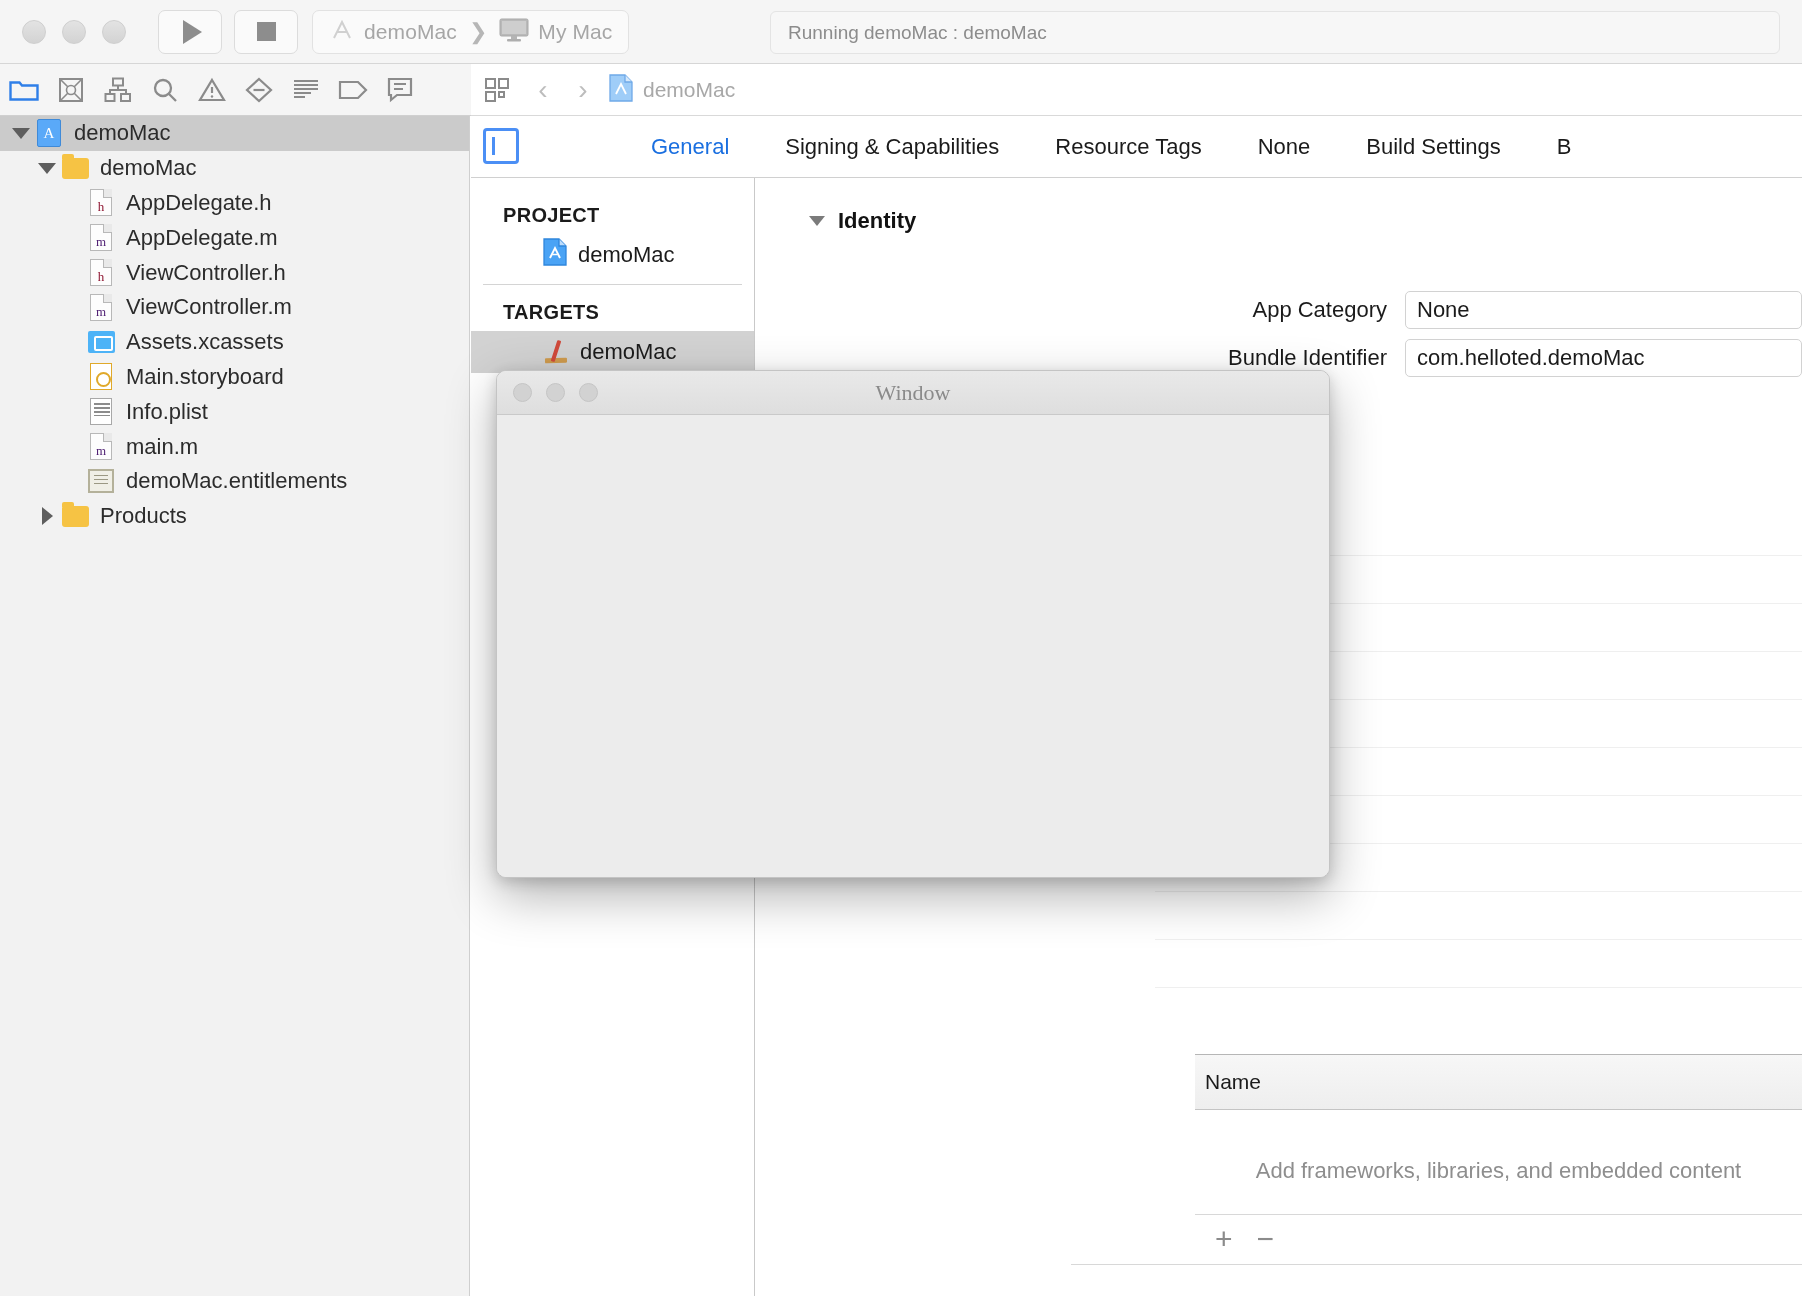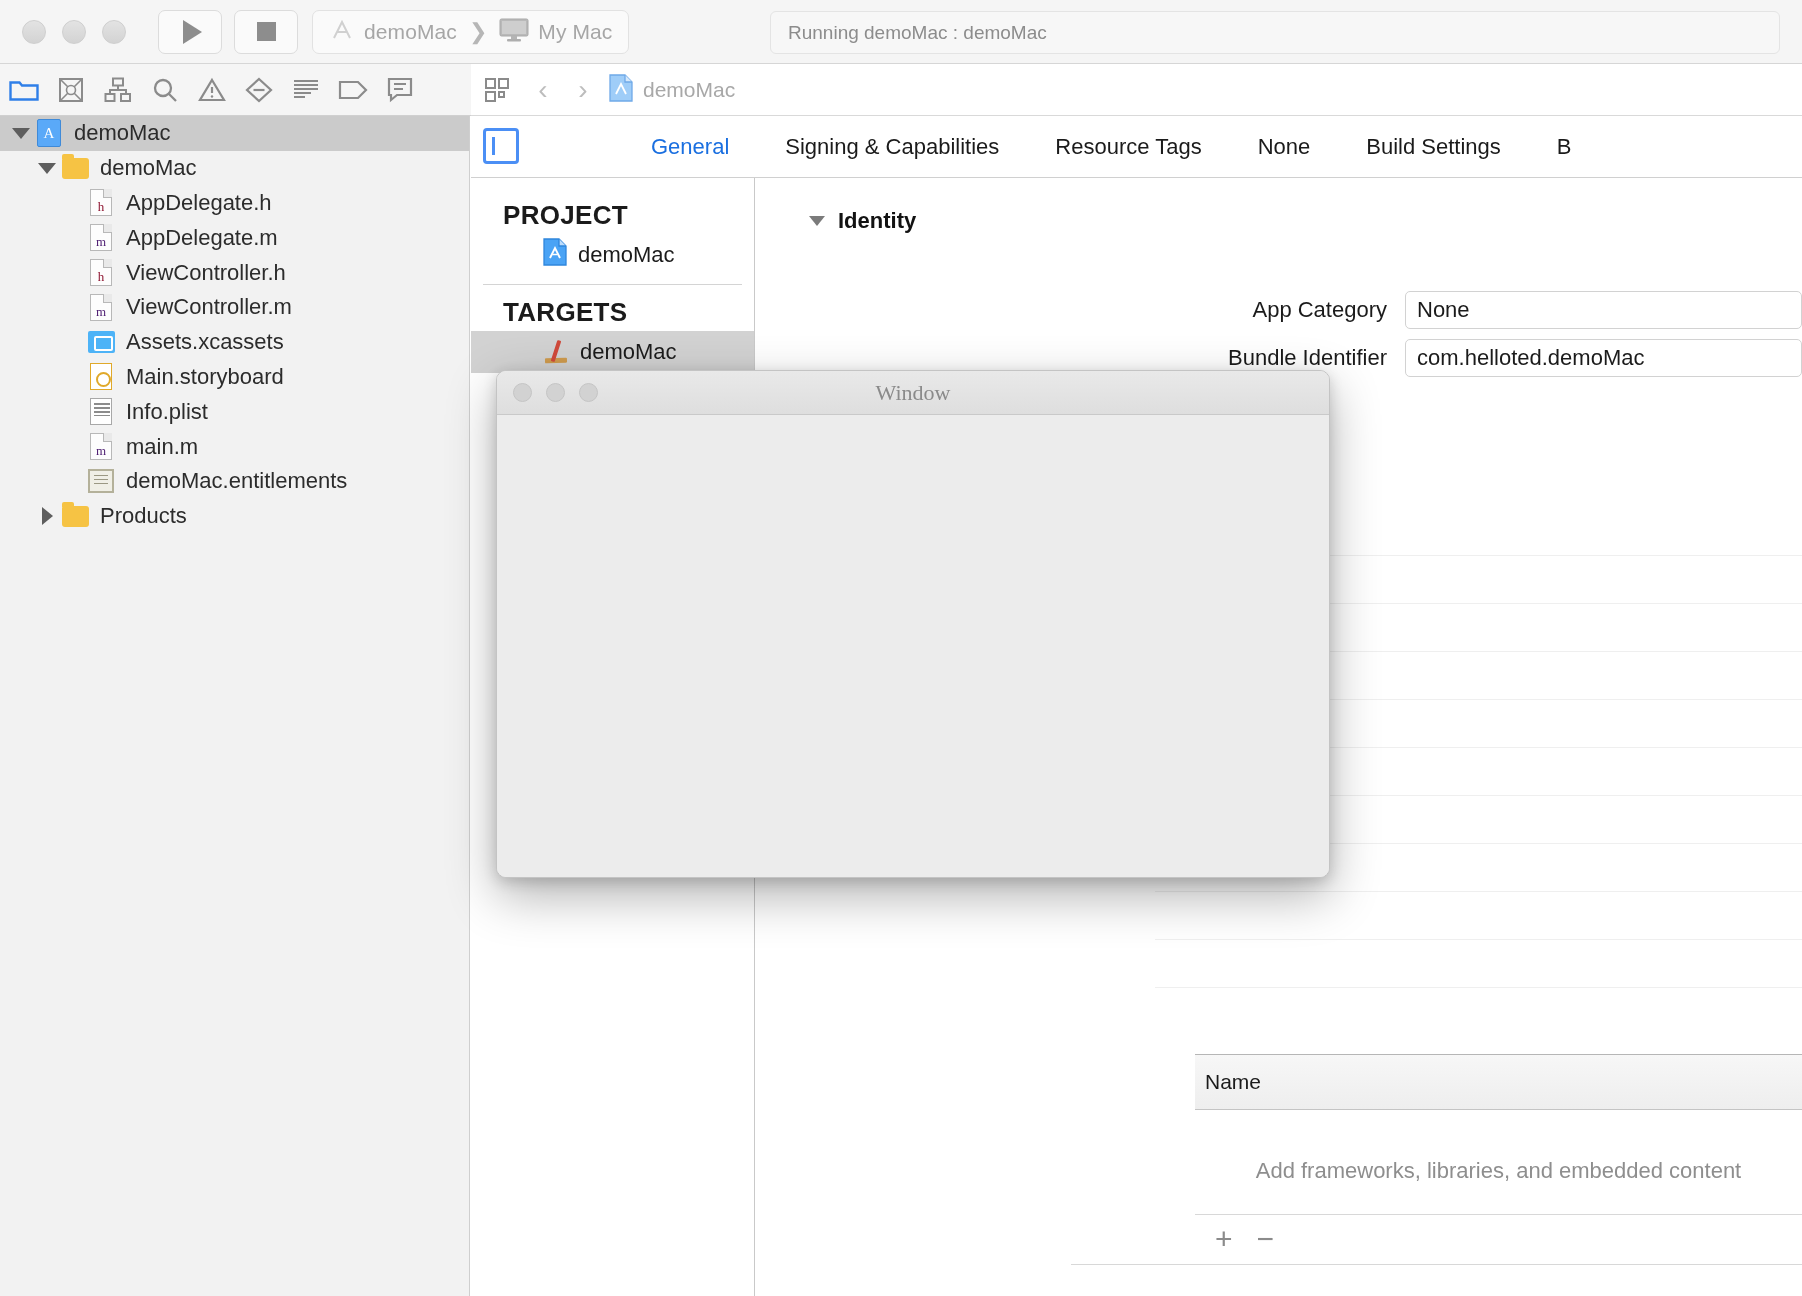--- a/index.html
+++ b/index.html
@@ -349,21 +349,21 @@
     display: flex;
   }
   .proj-list {
     width: 284px;
     background: #ffffff;
     border-right: 1px solid #c9c9c9;
     padding-top: 18px;
     flex: 0 0 284px;
   }
   .grp-hdr {
-    font-size: 26px;
+    font-size: 20px;
     font-weight: bold;
     color: #1b1b1b;
     padding-left: 32px;
     height: 38px;
     display: flex; align-items: center;
     letter-spacing: 0.3px;
   }
   .grp-item {
     height: 42px;
     display: flex; align-items: center;

